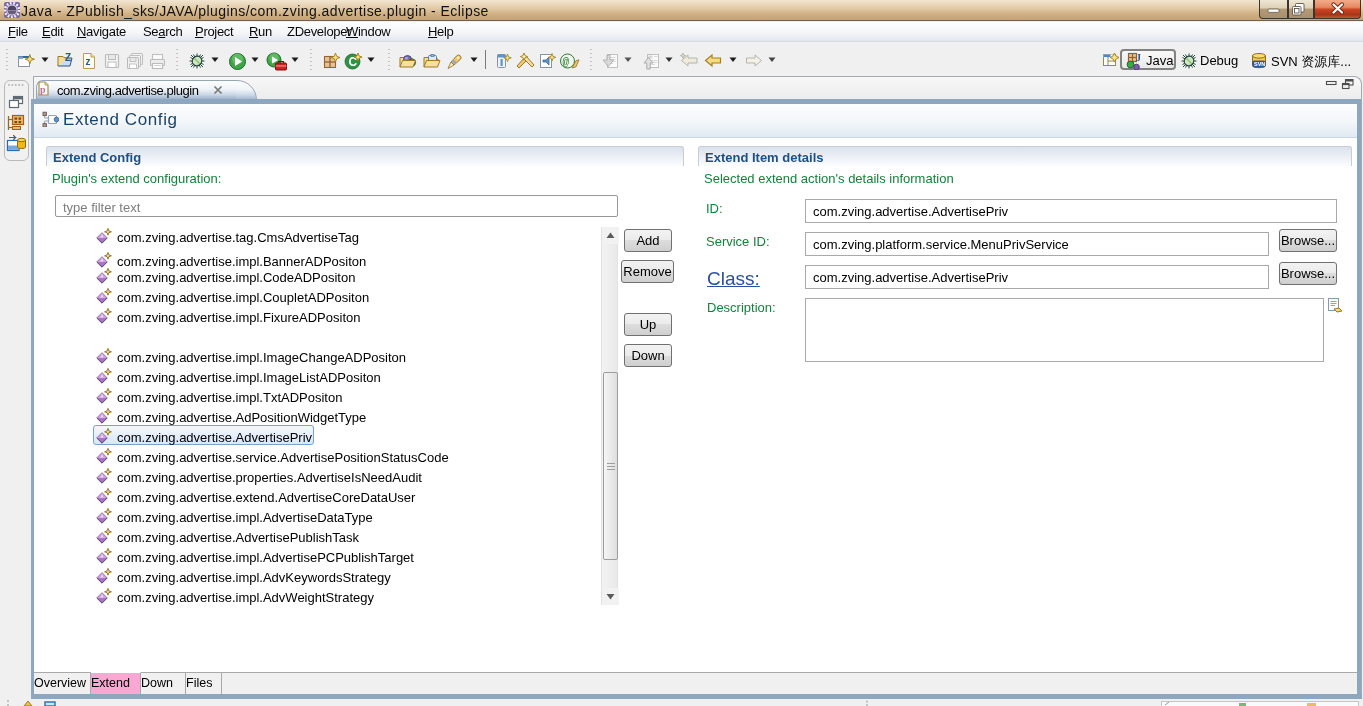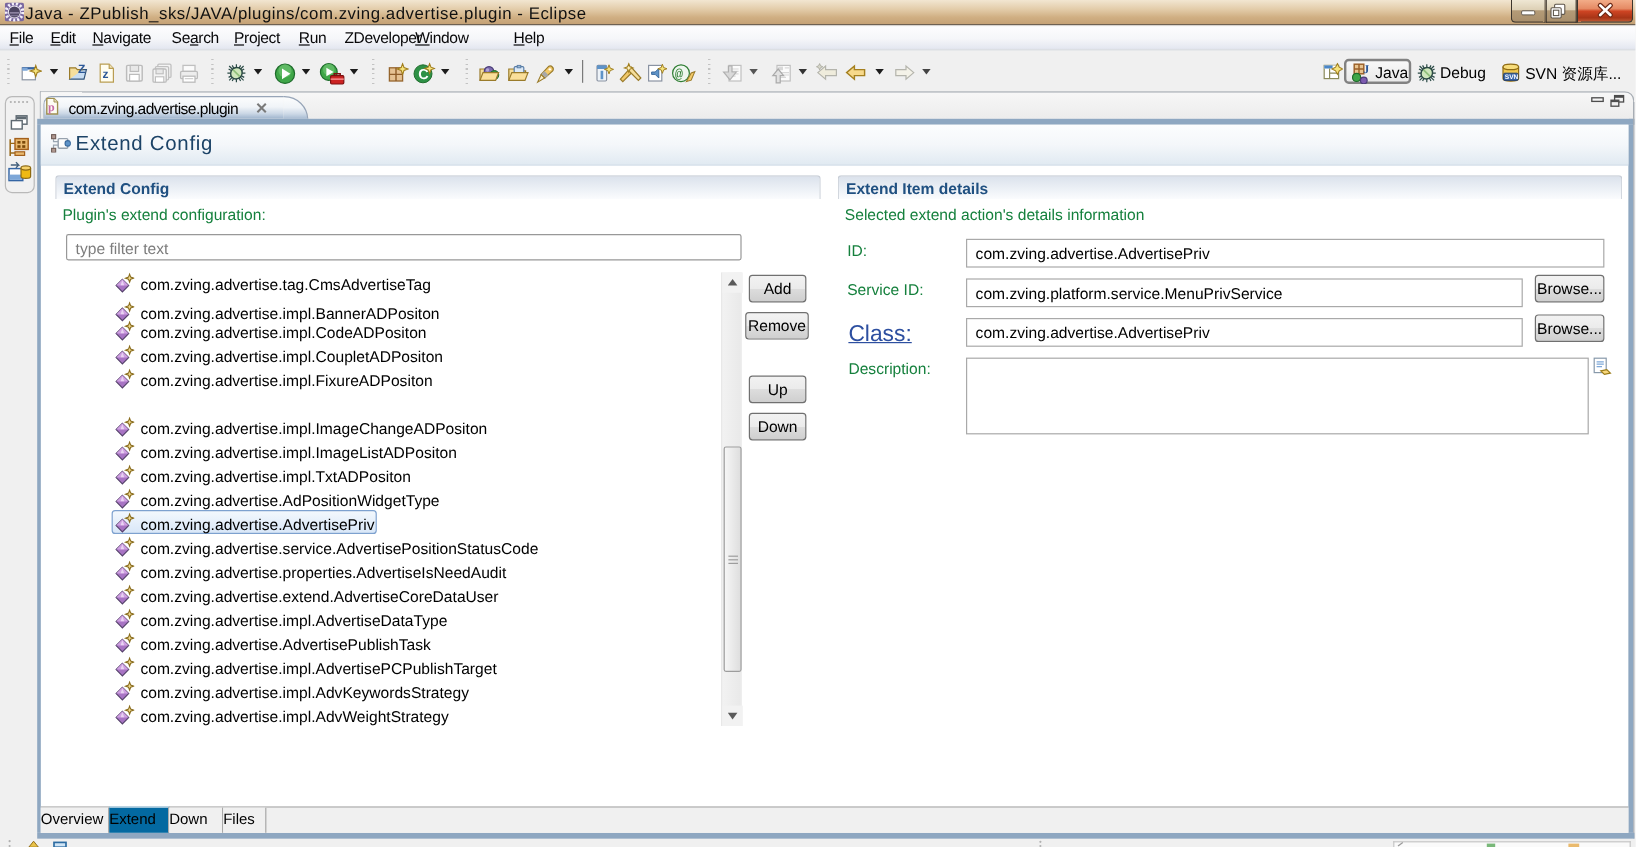--- a/index.html
+++ b/index.html
@@ -89,21 +89,21 @@
 
 
 .fieldbox { position:absolute; border:1px solid #a9a9a9; background:#fff; }
 .fieldbox span { position:absolute; left:7px; top:4px; font-size:13px; color:#000; white-space:nowrap; }
 #class-link { left:707px; top:268px; font-size:19px; color:#2d4fa0; text-decoration:underline; }
 
 
 #btabs-line { left:34px; top:672px; width:1323px; height:1px; background:#a9a9a9; }
 .btab { position:absolute; top:673px; height:21px; background:#f0f0f0; border-right:1px solid #a9a9a9; font-size:12.5px; }
 .btab span { position:relative; top:3px; }
-#btab-active { background:#0369a1; top:672px; height:22px; border-top:1px solid #fff; }
+#btab-active { background:#f9a8d4; top:672px; height:22px; border-top:1px solid #fff; }
 
 
 #statusbar { left:0; top:699px; width:1363px; height:7px; background:#f0f0f0; }
 #statusbox { left:1161px; top:701px; width:198px; height:5px; border:1px solid #c5c5c5; border-bottom:none; background:#fafafa; }
 </style>
 </head>
 <body>
 <div id="root">
 
   <div id="titlebar" class="abs"></div>

